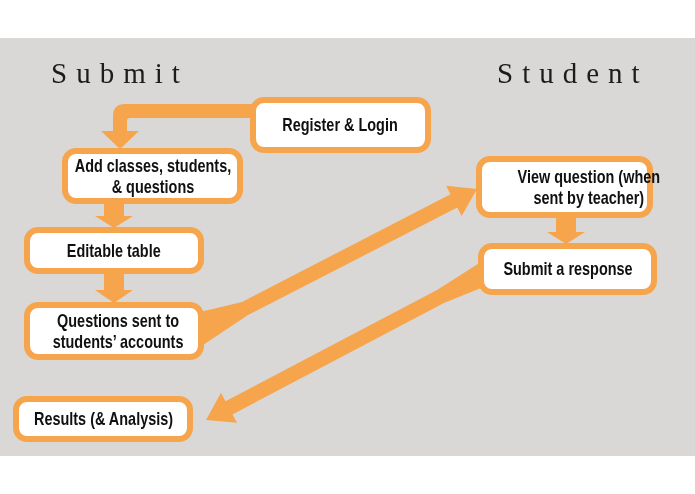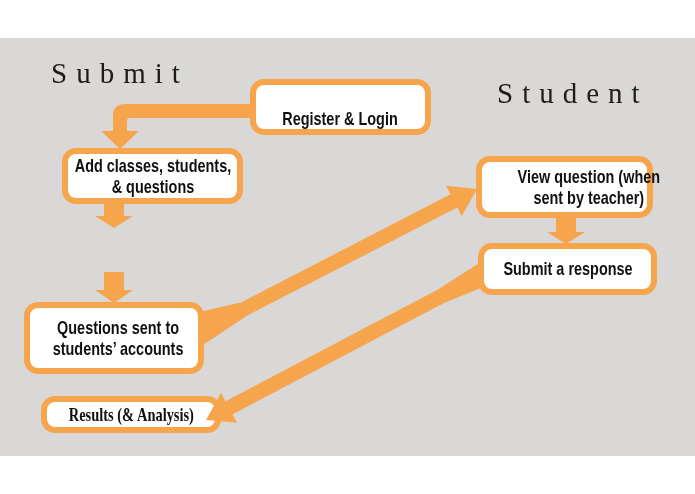--- a/index.html
+++ b/index.html
@@ -29,21 +29,21 @@
     font-family:"Liberation Serif","DejaVu Serif",serif;
     font-weight:400;
     font-size:29px;
     line-height:1;
     letter-spacing:9px;
     color:var(--heading-text);
     z-index:1;
     white-space:pre;
   }
   .heading.teacher{left:51px;top:59px;}
-  .heading.student{left:497px;top:59px;margin-top:20px;}
+  .heading.student{left:497px;top:59px;}
   .node{
     position:absolute;
     box-sizing:border-box;
     background:var(--box-fill);
     border:6px solid var(--accent);
     border-radius:14px;
     display:flex;align-items:center;justify-content:center;
     z-index:2;
     text-align:center;
   }
@@ -51,25 +51,25 @@
     display:inline-block;
     font-weight:bold;
     font-size:19px;
     line-height:1.12;
     color:var(--label-text);
     white-space:pre;
     text-align:center;
     transform:scaleX(0.76);
     transform-origin:center center;
   }
-  .node.register{left:250px;top:79px;width:181px;height:56px;align-items:flex-end;}
+  .node.register{left:250px;top:97px;width:181px;height:56px;}
   .node.add-classes{left:24px;top:148px;width:181px;height:56px;margin-left:38px;}
   .node.editable-table{left:24px;top:227px;width:180px;height:47px;}
-  .node.questions-sent{left:24px;top:302px;width:180px;height:72px;padding-left:8px;}
-  .node.results{left:41px;top:396px;width:180px;height:37px;font-family:Liberation Serif, serif;}
+  .node.questions-sent{left:24px;top:302px;width:180px;height:58px;padding-left:8px;}
+  .node.results{left:13px;top:396px;width:180px;height:46px;}
   .node.view-question{left:476px;top:156px;width:177px;height:62px;padding-left:48px;}
   .node.submit-response{left:478px;top:243px;width:179px;height:52px;}
   .arrows{
     position:absolute;left:0;top:0;width:695px;height:494px;
     z-index:3;
     pointer-events:none;
   }
   .arrows path,.arrows polygon{fill:var(--accent);stroke:none;}
 </style>
 </head>
@@ -84,20 +84,23 @@
 
   <div class="node register">
     <span class="label">Register &amp; Login</span>
   </div>
 
   <div class="node add-classes">
     <span class="label">Add classes, students,
 &amp; questions</span>
   </div>
 
+  <div class="node editable-table">
+    <span class="label">Editable table</span>
+  </div>
 
   <div class="node questions-sent">
     <span class="label">Questions sent to
 students’ accounts</span>
   </div>
 
   <div class="node results">
     <span class="label">Results (&amp; Analysis)</span>
   </div>
 

